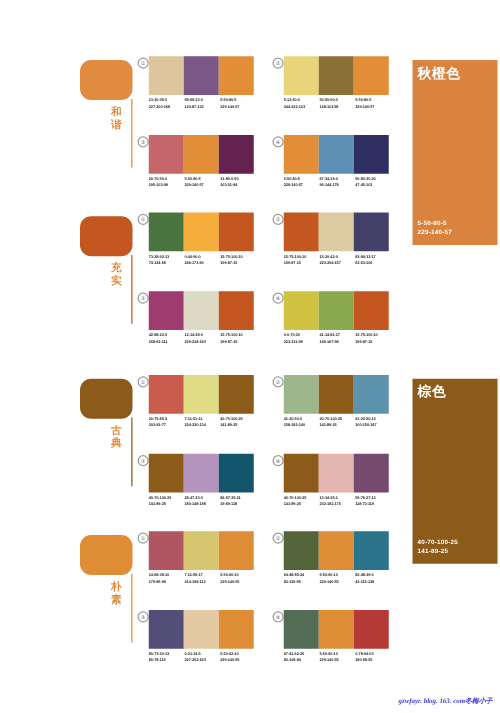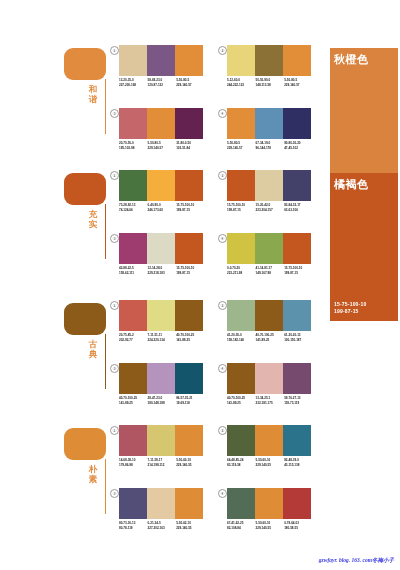--- a/index.html
+++ b/index.html
@@ -251,27 +251,20 @@
             <div class="cell">
               <div class="cmyk">41-14-81-17</div>
               <div class="rgb">149-167-98</div>
             </div>
             <div class="cell">
               <div class="cmyk">15-75-100-10</div>
               <div class="rgb">199-87-15</div>
             </div>
           </div>
         </div>
-        <div class="big" style="background: rgb(195, 87, 31);">
-          <div class="bigtitle">橘褐色</div>
-          <div class="bigcodes">
-            <div>15-75-100-10</div>
-            <div>199-87-15</div>
-          </div>
-        </div>
       </div>
       <div class="section" style="top: 300px;">
         <div class="lead-swatch" style="background: rgb(141, 91, 25);"></div>
         <div class="lead-line" style="background: rgb(141, 91, 25);"></div>
         <div class="lead-label">古典</div>
         <div class="pgroup" style="left: 110px; top: 0px;">
           <div class="pnum">①</div>
           <div class="swatches">
             <div style="background: rgb(202, 92, 77);"></div>
             <div style="background: rgb(224, 220, 134);"></div>
@@ -351,20 +344,27 @@
             <div class="cell">
               <div class="cmyk">13-34-25-1</div>
               <div class="rgb">232-181-175</div>
             </div>
             <div class="cell">
               <div class="cmyk">59-76-27-13</div>
               <div class="rgb">118-73-119</div>
             </div>
           </div>
         </div>
+        <div class="big" style="background: rgb(141, 91, 25);">
+          <div class="bigtitle">棕色</div>
+          <div class="bigcodes">
+            <div>40-70-100-25</div>
+            <div>141-89-25</div>
+          </div>
+        </div>
       </div>
       <div class="section" style="top: 425px;">
         <div class="lead-swatch" style="background: rgb(223, 140, 55);"></div>
         <div class="lead-line" style="background: rgb(223, 140, 55);"></div>
         <div class="lead-label">朴素</div>
         <div class="pgroup" style="left: 110px; top: 0px;">
           <div class="pnum">①</div>
           <div class="swatches">
             <div style="background: rgb(175, 86, 98);"></div>
             <div style="background: rgb(214, 198, 112);"></div>

